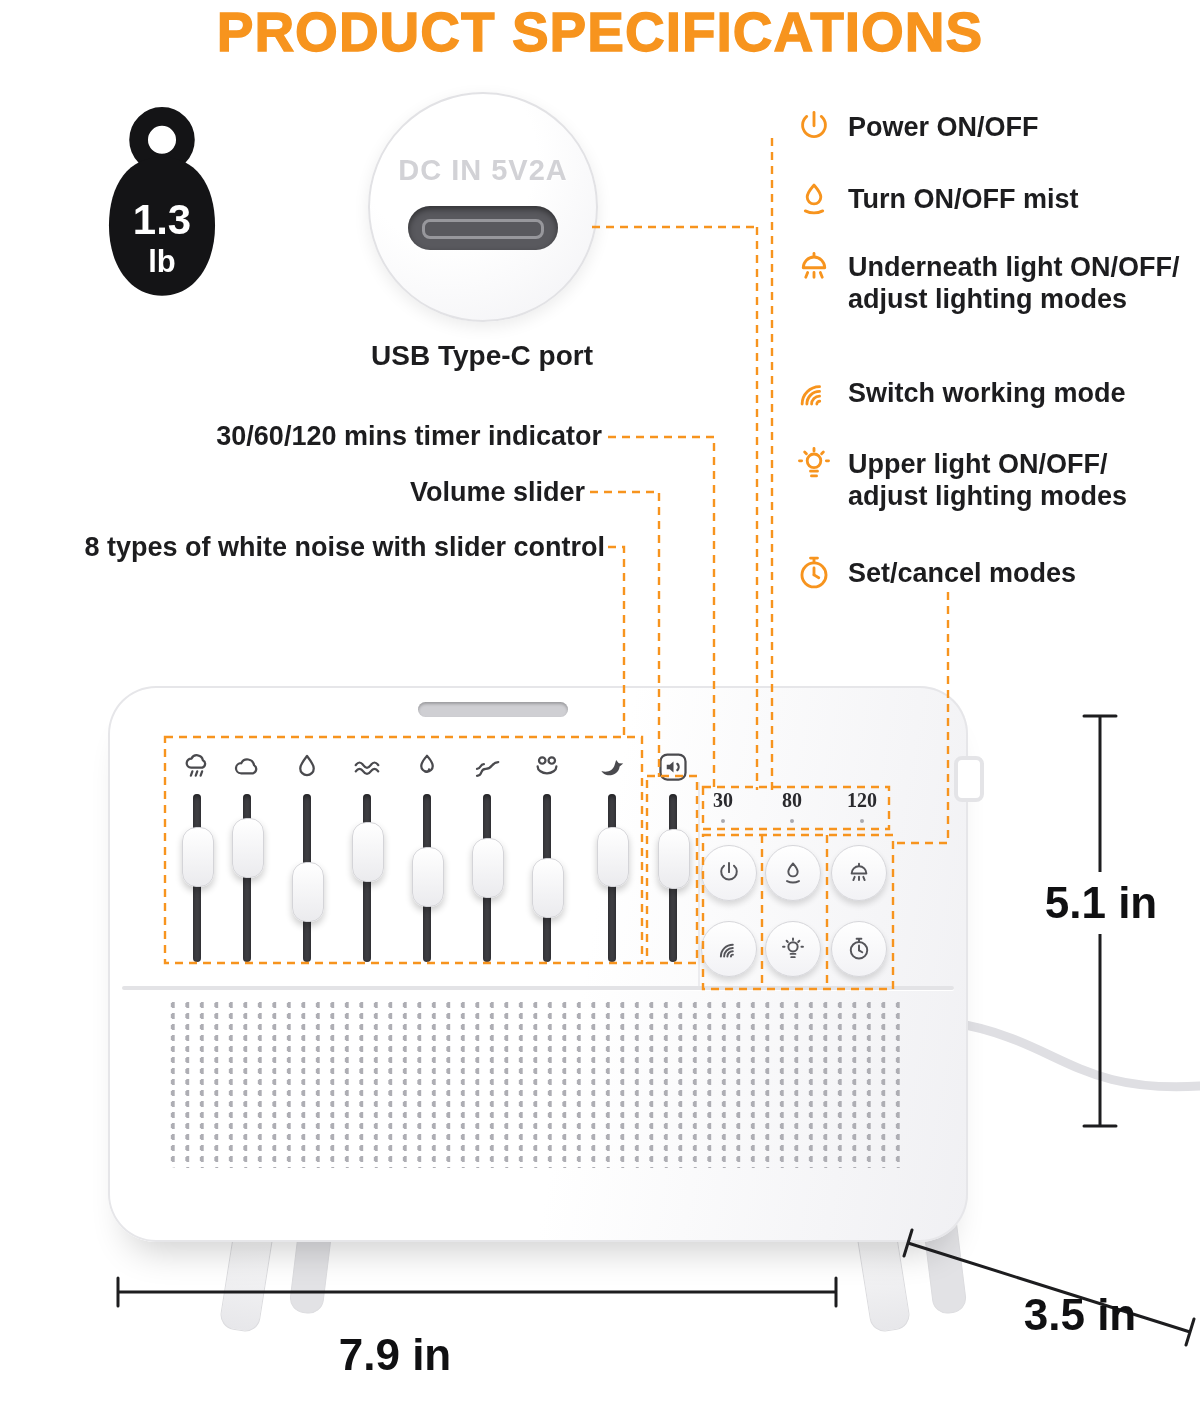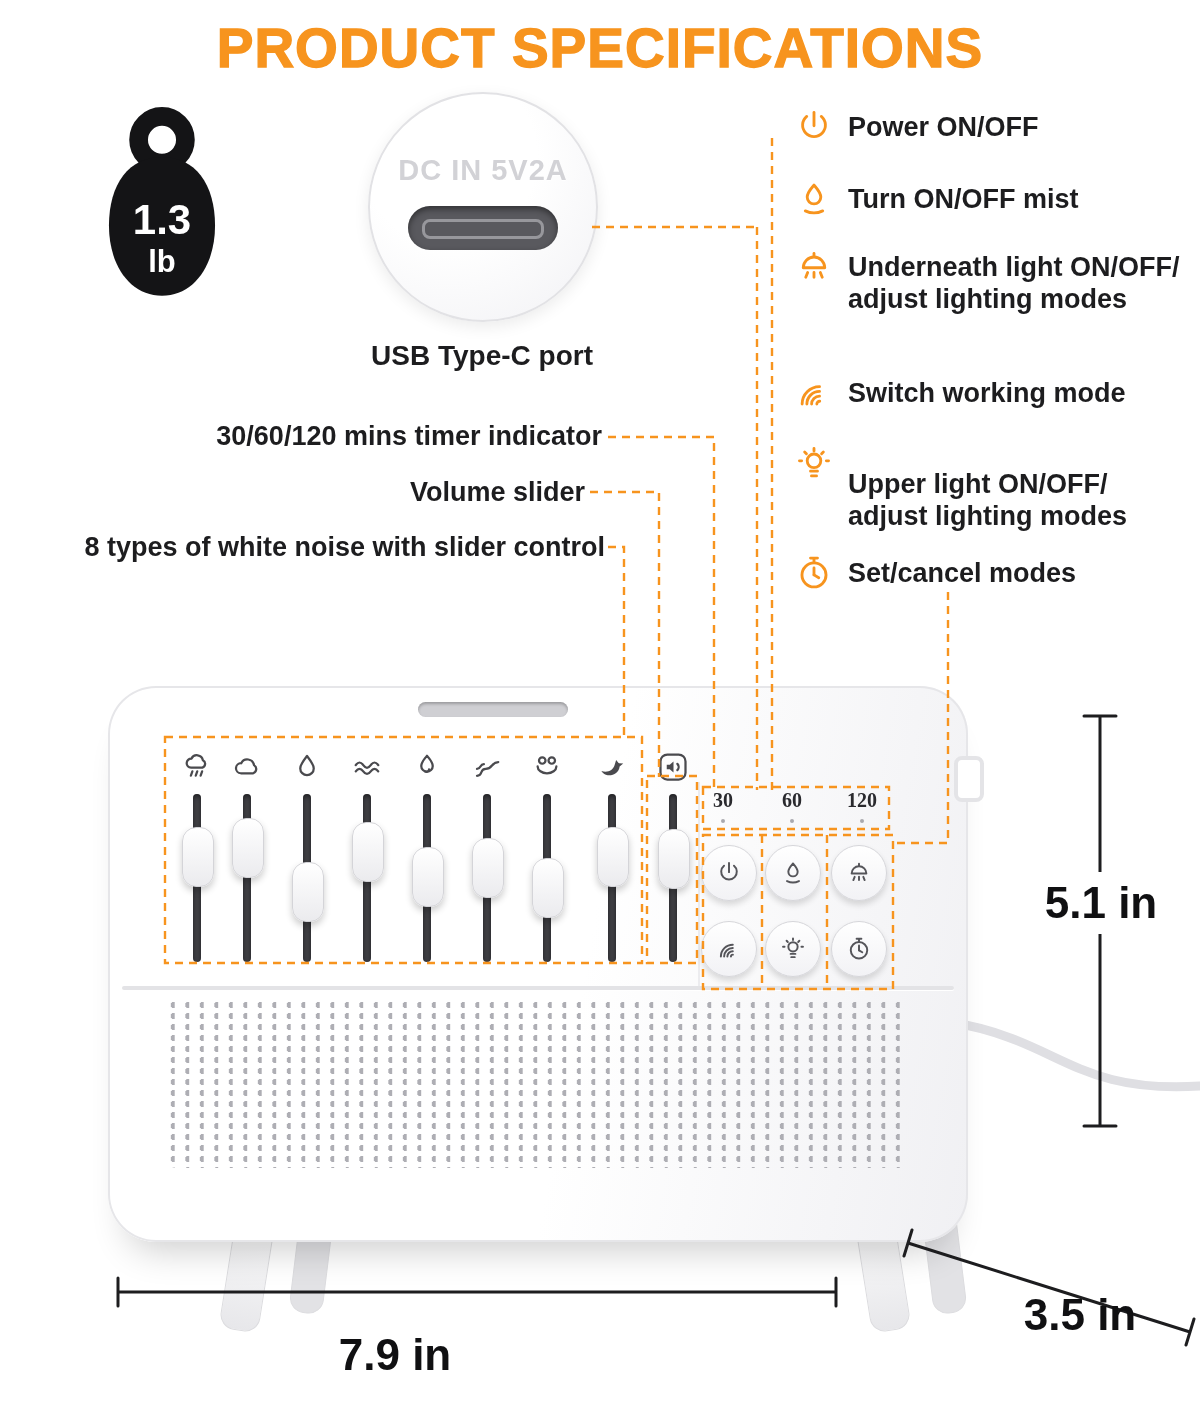--- a/index.html
+++ b/index.html
@@ -4,21 +4,21 @@
 <style>
   html,body{margin:0;padding:0;background:#ffffff;}
   #canvas{
     position:relative;width:1200px;height:1405px;background:#ffffff;overflow:hidden;
     font-family:"Liberation Sans","DejaVu Sans",sans-serif;color:#1d1d1f;
   }
   .abs{position:absolute;}
 
   
   .page-title{
-    left:0;top:16px;width:1200px;text-align:center;
+    left:0;top:0;width:1200px;text-align:center;
     font-size:55px;font-weight:bold;letter-spacing:1px;
     color:#F7941E;-webkit-text-stroke:1.3px #F7941E;
   }
 
   
   .weight{left:84px;top:104px;width:156px;height:198px;}
   .weight svg{width:100%;height:100%;}
   .weight-value{left:0;top:92px;width:156px;text-align:center;color:#fff;font-size:42px;font-weight:bold;}
   .weight-unit{left:0;top:140px;width:156px;text-align:center;color:#fff;font-size:31px;font-weight:bold;}
 
@@ -157,21 +157,21 @@
           <path d="M13.8 19a1.8 1.8 0 0 1 1.8-1.8"></path>
         </svg></span>
     <span class="feature-label">Switch working mode</span>
   </div>
   <div class="abs feature" style="left:795px;top:445px;">
     <span class="f-icon"><svg viewBox="0 0 24 24" fill="none" stroke="currentColor" stroke-width="1.8" stroke-linecap="round" stroke-linejoin="round">
           <circle cx="12" cy="10" r="4.3"></circle>
           <path d="M9.8 16.5h4.4M10.4 19.5h3.2"></path>
           <path d="M12 2.2v1.6M4.2 10H2.8M21.2 10h-1.4M6.1 4.4l1.1 1.1M17.9 4.4l-1.1 1.1"></path>
         </svg></span>
-    <span class="feature-label" style="width:330px;margin-top:20px;">Upper light ON/OFF/ adjust lighting modes</span>
+    <span class="feature-label" style="width:330px;">Upper light ON/OFF/ adjust lighting modes</span>
   </div>
   <div class="abs feature" style="left:795px;top:554px;">
     <span class="f-icon"><svg viewBox="0 0 24 24" fill="none" stroke="currentColor" stroke-width="1.8" stroke-linecap="round" stroke-linejoin="round">
           <circle cx="12" cy="13.2" r="7.6"></circle>
           <path d="M12 13.2V8.8"></path>
           <path d="M12 13.2l3 1.8"></path>
           <path d="M9.8 2.6h4.4M12 2.6v3"></path>
         </svg></span>
     <span class="feature-label">Set/cancel modes</span>
   </div>
@@ -244,21 +244,21 @@
             <rect x="2" y="2" width="20" height="20" rx="5.5"></rect>
             <path d="M7 10.2v3.6h2.4l3 2.6V7.6l-3 2.6z" fill="currentColor" stroke="none"></path>
             <path d="M15.5 9.5a3.6 3.6 0 0 1 0 5"></path>
           </svg></div>
         <div class="track" style="left: 561px;"></div>
         <div class="knob" style="left: 550px; top: 143.2px;"></div>
       </div>
     <div class="abs panel-divider"></div>
 
     <span class="t-mark" style="left:593px;">30</span>
-    <span class="t-mark" style="left:662px;">60</span>
+    <span class="t-mark" style="left:662px;">80</span>
     <span class="t-mark" style="left:732px;">120</span>
     <span class="t-dot" style="left:613px;"></span>
     <span class="t-dot" style="left:682px;"></span>
     <span class="t-dot" style="left:752px;"></span>
 
     <div class="abs" id="button-area" style="left:0;top:0;width:860px;height:300px;">
         <div class="dev-btn" style="left: 593px; top: 159px;">
           <svg viewBox="0 0 24 24" fill="none" stroke="currentColor" stroke-width="1.8" stroke-linecap="round" stroke-linejoin="round">
             <path d="M12 2.8v8.4"></path>
             <path d="M7.4 5.3a7.2 7.2 0 1 0 9.2 0"></path>

